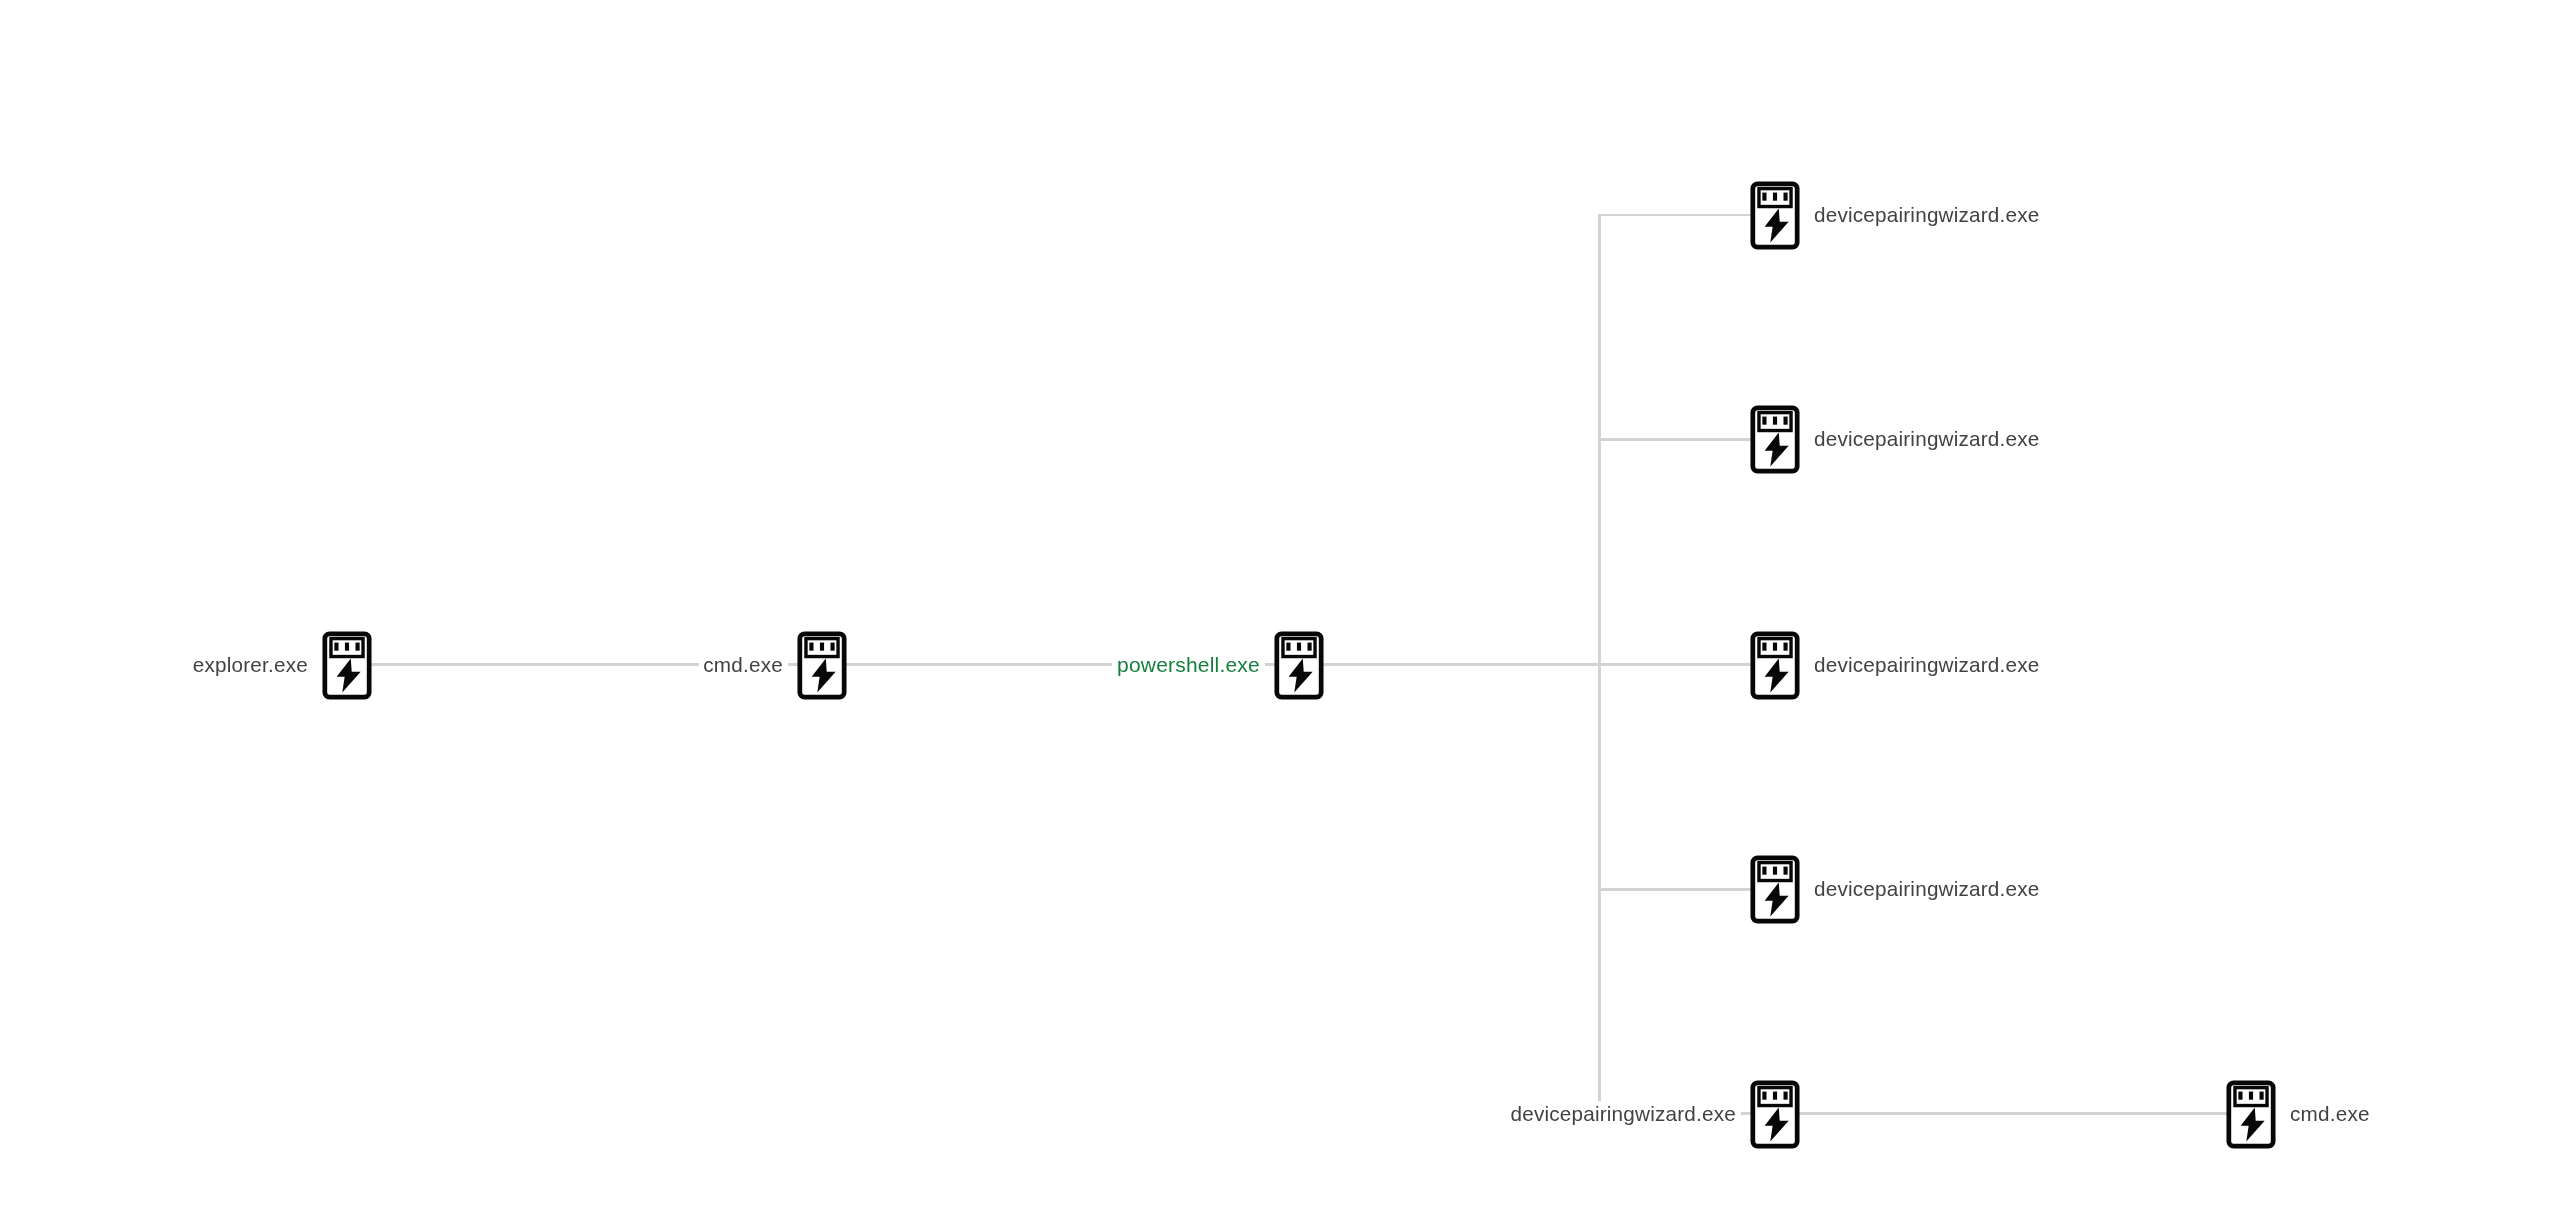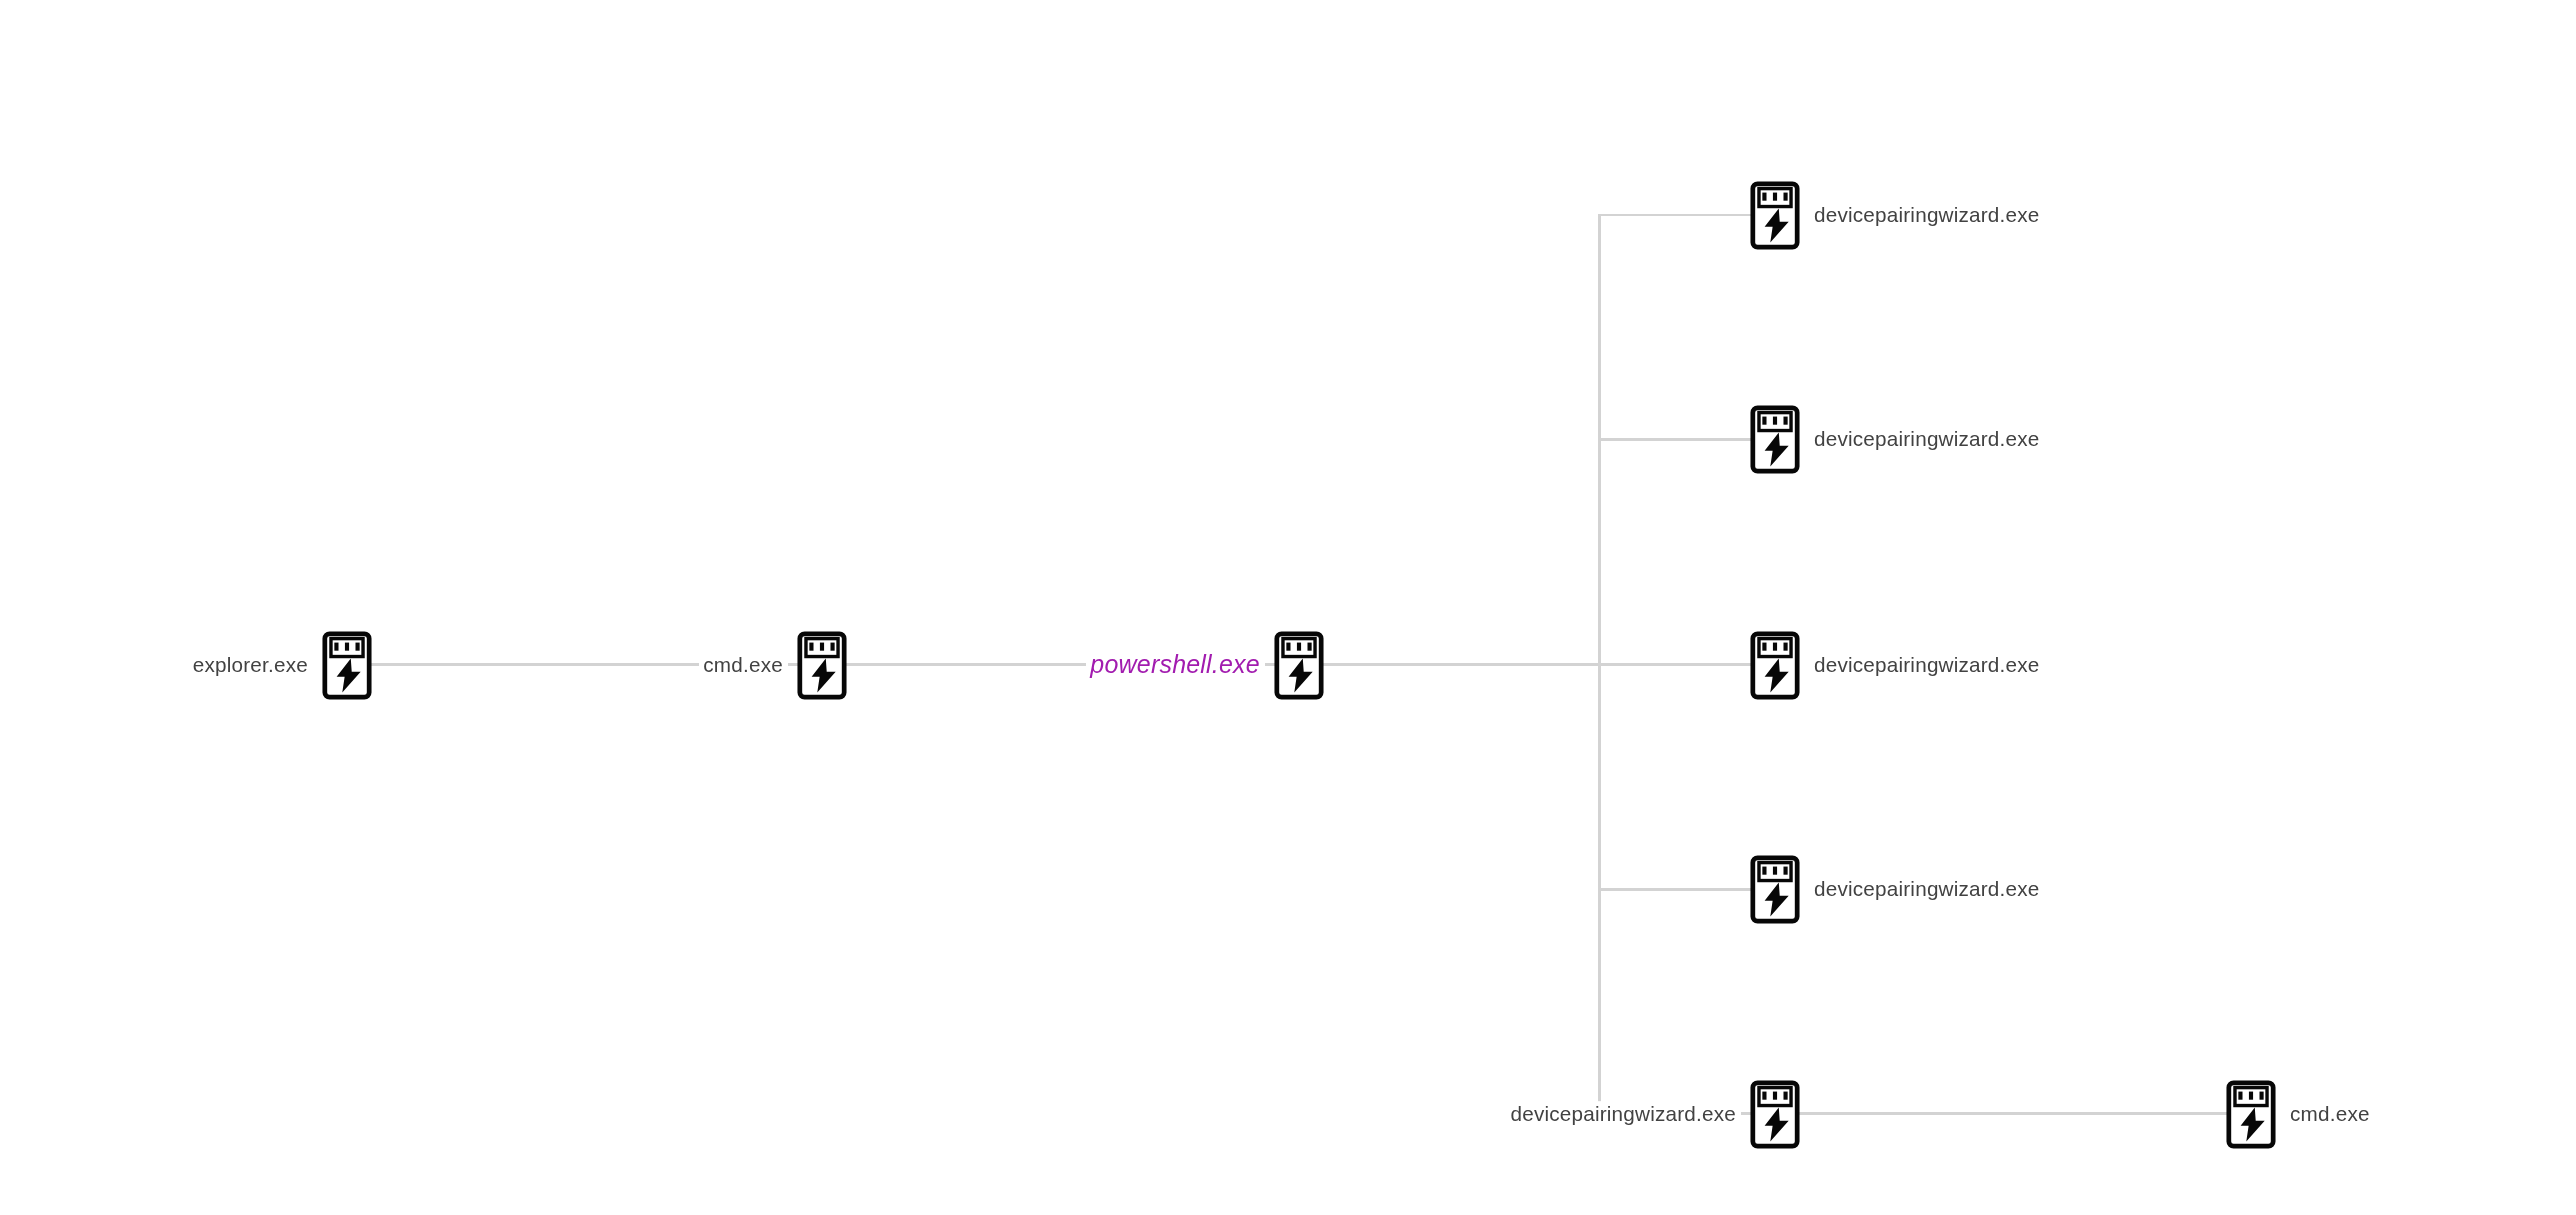--- a/index.html
+++ b/index.html
@@ -74,21 +74,21 @@
     </div>
     <div class="node" style="left: 1274px; top: 631px; width: 50px; height: 69px;">
       <svg width="50" height="69" viewBox="0 0 53 73">
         <rect x="3" y="3" width="47" height="67" rx="5" fill="#ffffff" stroke="#070707" stroke-width="5"></rect>
         <rect x="9.5" y="8" width="34" height="19" fill="#ffffff" stroke="#070707" stroke-width="3.6"></rect>
         <rect x="13.1" y="12.2" width="4.4" height="8.6" fill="#070707"></rect>
         <rect x="24.3" y="12.2" width="4.4" height="8.6" fill="#070707"></rect>
         <rect x="35.5" y="12.2" width="4.4" height="8.6" fill="#070707"></rect>
         <polygon points="30.5,29 15.5,48.5 24,48.5 21.5,65 41,43 31.5,43" fill="#070707"></polygon>
       </svg>
-      <span class="label" style="color: #a21caf; font-size: 25px; right: calc(100% + 9.4px); font-style: italic;">powershell.exe</span>
+      <span class="label" style="color: #15803d; font-size: 21px; right: calc(100% + 9.4px);">powershell.exe</span>
     </div>
     <div class="node" style="left: 1750px; top: 181px; width: 50px; height: 69px;">
       <svg width="50" height="69" viewBox="0 0 53 73">
         <rect x="3" y="3" width="47" height="67" rx="5" fill="#ffffff" stroke="#070707" stroke-width="5"></rect>
         <rect x="9.5" y="8" width="34" height="19" fill="#ffffff" stroke="#070707" stroke-width="3.6"></rect>
         <rect x="13.1" y="12.2" width="4.4" height="8.6" fill="#070707"></rect>
         <rect x="24.3" y="12.2" width="4.4" height="8.6" fill="#070707"></rect>
         <rect x="35.5" y="12.2" width="4.4" height="8.6" fill="#070707"></rect>
         <polygon points="30.5,29 15.5,48.5 24,48.5 21.5,65 41,43 31.5,43" fill="#070707"></polygon>
       </svg>

